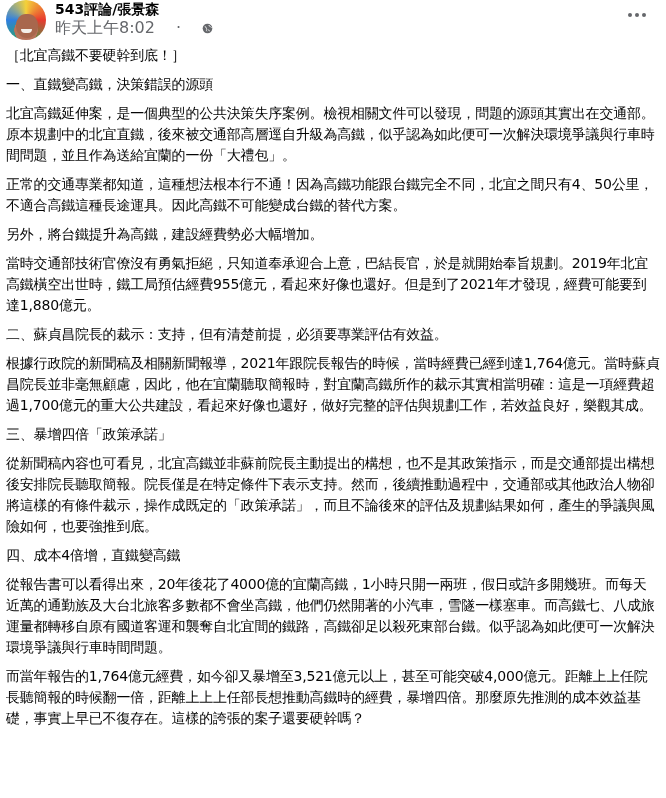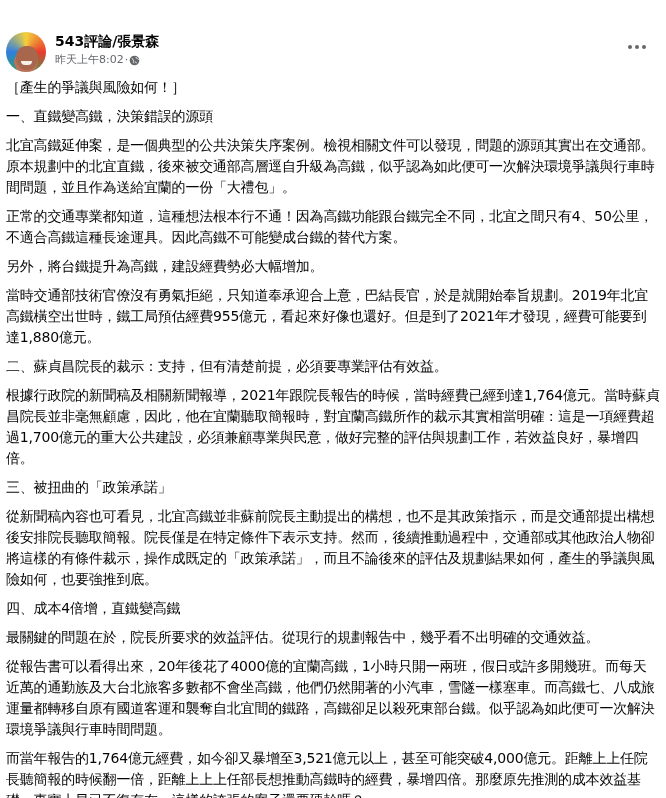--- a/index.html
+++ b/index.html
@@ -1,25 +1,25 @@
 <!DOCTYPE html>
 <html><head>
 <meta charset="utf-8">
 <style>
   html, body { margin:0; padding:0; background:#ffffff; }
   body { width:666px; height:798px; overflow:hidden; font-family:"DejaVu Sans","Liberation Sans",sans-serif; color:#050505; }
   .post { position:relative; width:666px; }
-  .header { position:relative; height:40px;margin-top:32px; }
+  .header { position:relative; height:40px; }
   .avatar { position:absolute; left:6px; top:0px; width:40px; height:40px; border-radius:50%; overflow:hidden;
     background: radial-gradient(circle at 50% 75%, #b8735a 0 32%, transparent 33%),
                 conic-gradient(from 0deg, #f4d13a, #e83a2f, #2fa84f, #2f7fe0, #f4d13a); }
   .avatar .face { position:absolute; left:10px; top:14px; width:22px; height:24px; border-radius:45% 45% 50% 50%; background:#a8674d; }
   .avatar .mouth { position:absolute; left:15px; top:29px; width:11px; height:4px; border-radius:0 0 6px 6px; background:#f4f0ea; }
   .name { position:absolute; left:55px; top:1px; font-size:14px; font-weight:bold; line-height:17px; color:#050505; }
-  .meta { position:absolute; left:55px; top:20px; font-size:11px; line-height:16px; color:#65676b; display:flex; align-items:center; gap:1px; }
+  .meta { position:absolute; left:55px; top:20px; font-size:16px; line-height:16px; color:#65676b; display:flex; align-items:center; gap:21px; }
   .globe { display:inline-block; width:11px; height:11px; }
   .more { position:absolute; right:18px; top:10px; width:20px; height:10px; display:flex; gap:3px; align-items:center; }
   .more span { width:4px; height:4px; border-radius:50%; background:#65676b; display:block; }
   .content { padding:0 6px; font-size:14px; line-height:21px; }
   .content p { margin:0 0 8px 0; letter-spacing:-0.2px; }
   .content p.title { margin-top:5px; }
 </style>
 </head>
 <body>
 
@@ -39,28 +39,27 @@
       </svg>
     </div>
     <div class="more">
       <span></span>
       <span></span>
       <span></span>
     </div>
   </div>
 
   <div class="content">
-    <p class="title">［產生的爭議與風險如何！］</p>
+    <p class="title">［北宜高鐵不要硬幹到底！］</p>
     <p>一、直鐵變高鐵，決策錯誤的源頭</p>
     <p>北宜高鐵延伸案，是一個典型的公共決策失序案例。檢視相關文件可以發現，問題的源頭其實出在交通部。原本規劃中的北宜直鐵，後來被交通部高層逕自升級為高鐵，似乎認為如此便可一次解決環境爭議與行車時間問題，並且作為送給宜蘭的一份「大禮包」。</p>
     <p>正常的交通專業都知道，這種想法根本行不通！因為高鐵功能跟台鐵完全不同，北宜之間只有4、50公里，不適合高鐵這種長途運具。因此高鐵不可能變成台鐵的替代方案。</p>
     <p>另外，將台鐵提升為高鐵，建設經費勢必大幅增加。</p>
     <p>當時交通部技術官僚沒有勇氣拒絕，只知道奉承迎合上意，巴結長官，於是就開始奉旨規劃。2019年北宜高鐵橫空出世時，鐵工局預估經費955億元，看起來好像也還好。但是到了2021年才發現，經費可能要到達1,880億元。</p>
     <p>二、蘇貞昌院長的裁示：支持，但有清楚前提，必須要專業評估有效益。</p>
-    <p>根據行政院的新聞稿及相關新聞報導，2021年跟院長報告的時候，當時經費已經到達1,764億元。當時蘇貞昌院長並非毫無顧慮，因此，他在宜蘭聽取簡報時，對宜蘭高鐵所作的裁示其實相當明確：這是一項經費超過1,700億元的重大公共建設，必須兼顧專業與民意，做好完整的評估與規劃工作，若效益良好，暴增四倍。</p>
-    <p>三、被扭曲的「政策承諾」</p>
+    <p>根據行政院的新聞稿及相關新聞報導，2021年跟院長報告的時候，當時經費已經到達1,764億元。當時蘇貞昌院長並非毫無顧慮，因此，他在宜蘭聽取簡報時，對宜蘭高鐵所作的裁示其實相當明確：這是一項經費超過1,700億元的重大公共建設，看起來好像也還好，做好完整的評估與規劃工作，若效益良好，樂觀其成。</p>
+    <p>三、暴增四倍「政策承諾」</p>
     <p>從新聞稿內容也可看見，北宜高鐵並非蘇前院長主動提出的構想，也不是其政策指示，而是交通部提出構想後安排院長聽取簡報。院長僅是在特定條件下表示支持。然而，後續推動過程中，交通部或其他政治人物卻將這樣的有條件裁示，操作成既定的「政策承諾」，而且不論後來的評估及規劃結果如何，產生的爭議與風險如何，也要強推到底。</p>
     <p>四、成本4倍增，直鐵變高鐵</p>
-    <p>最關鍵的問題在於，院長所要求的效益評估。從現行的規劃報告中，幾乎看不出明確的交通效益。</p>
     <p>從報告書可以看得出來，20年後花了4000億的宜蘭高鐵，1小時只開一兩班，假日或許多開幾班。而每天近萬的通勤族及大台北旅客多數都不會坐高鐵，他們仍然開著的小汽車，雪隧一樣塞車。而高鐵七、八成旅運量都轉移自原有國道客運和襲奪自北宜間的鐵路，高鐵卻足以殺死東部台鐵。似乎認為如此便可一次解決環境爭議與行車時間問題。</p>
     <p>而當年報告的1,764億元經費，如今卻又暴增至3,521億元以上，甚至可能突破4,000億元。距離上上任院長聽簡報的時候翻一倍，距離上上上任部長想推動高鐵時的經費，暴增四倍。那麼原先推測的成本效益基礎，事實上早已不復存在。這樣的誇張的案子還要硬幹嗎？</p>
   </div>
 </div>
 
 </body></html>

